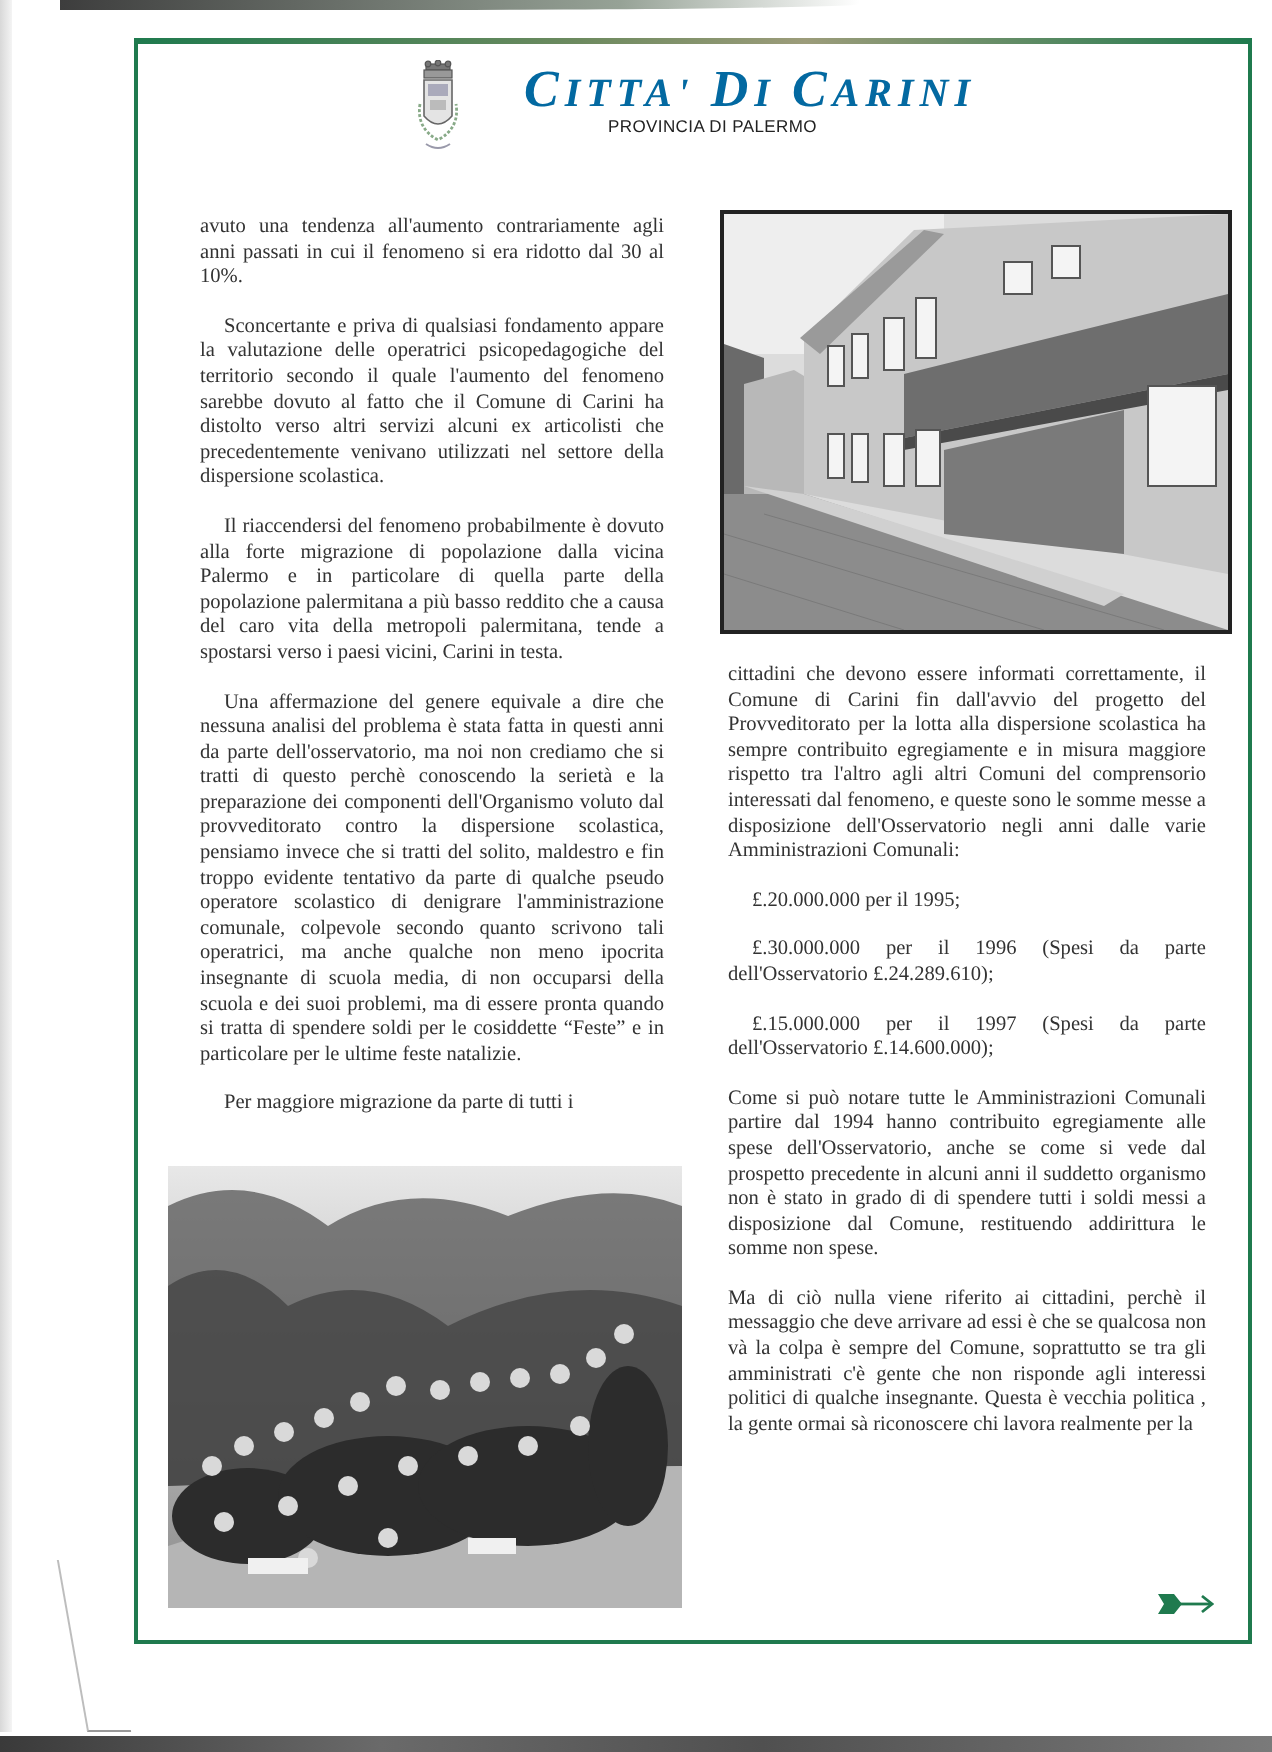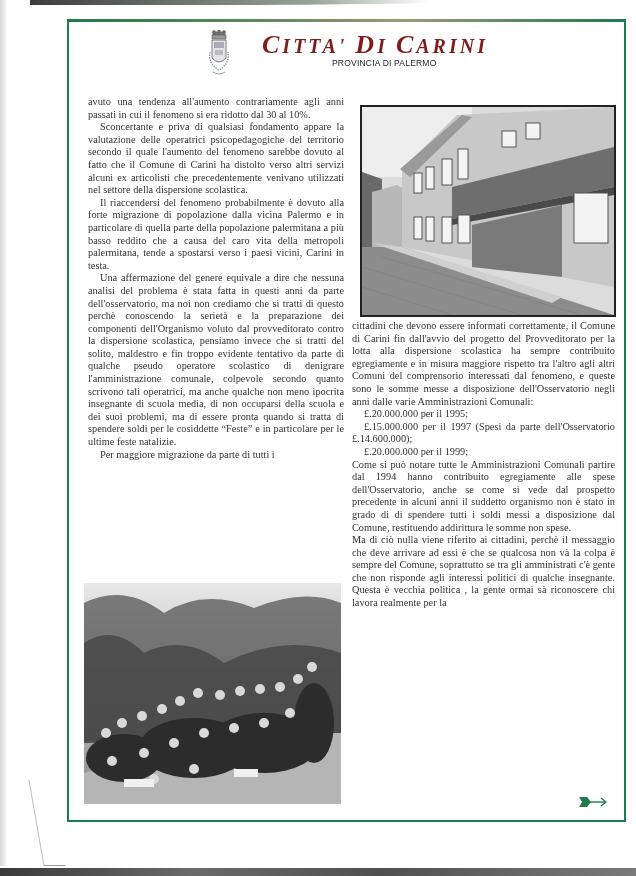--- a/index.html
+++ b/index.html
@@ -14,27 +14,27 @@
   .bottom-band { position: absolute; left: 0; top: 868px; width: 636px; height: 8px;
     background: linear-gradient(90deg, #3a3a3a, #6a6a6a 30%, #505050 60%, #7a7a7a); }
 
   .frame { position: absolute; left: 67px; top: 20px; width: 559px; height: 802px;
     border: 2px solid #1f7a4e; }
   .frame-top-shade { position: absolute; left: 67px; top: 19px; width: 559px; height: 3px;
     background: linear-gradient(90deg, #1f7a4e, #6d8a5f 40%, #9c9c7a 60%, #1f7a4e); }
 
   .crest { position: absolute; left: 206px; top: 30px; width: 26px; height: 48px; }
   .title { position: absolute; left: 262px; top: 30px; font-family: "Liberation Serif", serif;
-    font-style: italic; font-weight: bold; color: #7f1d1d; letter-spacing: 3px; font-size: 20px; }
+    font-style: italic; font-weight: bold; color: #0369a1; letter-spacing: 3px; font-size: 20px; }
   .title .cap { font-size: 26px; }
-  .subtitle { position: absolute; left: 320px; top: 58px; font-family: "Liberation Sans", sans-serif;
+  .subtitle { position: absolute; left: 292px; top: 58px; font-family: "Liberation Sans", sans-serif;
     font-size: 8.5px; color: #222; letter-spacing: 0.2px; padding-left: 12px; }
 
   .col { position: absolute; font-size: 10.3px; line-height: 12.6px; text-align: justify; color: #333; }
-  .col p { text-indent: 12px; margin: 0; }
+  .col p { text-indent: 12px; margin: 12px; }
   .col p.noindent { text-indent: 0; }
   .col-left { left: 88px; top: 96px; width: 256px; }
   .col-right { left: 352px; top: 320px; width: 263px; }
 
   .photo { position: absolute; overflow: hidden; }
   .photo-building { left: 360px; top: 105px; width: 256px; height: 212px; border: 2px solid #222; background: #8d8d8d; }
   .photo-group { left: 84px; top: 583px; width: 257px; height: 221px; background: #7b7b7b; }
 
   .cont-arrow { position: absolute; left: 579px; top: 796px; width: 28px; height: 12px; }
 </style>
@@ -154,22 +154,22 @@
       <rect x="40" y="196" width="30" height="8"></rect>
         <rect x="150" y="186" width="24" height="8"></rect>
     </g>
   </svg>
 </div>
 
 <div class="col col-right">
   <p class="noindent">cittadini che devono essere informati correttamente, il Comune di Carini fin dall'avvio del progetto del Provveditorato per la lotta alla dispersione scolastica ha sempre contribuito egregiamente e in misura maggiore rispetto tra l'altro agli altri Comuni del comprensorio interessati dal fenomeno, e queste sono le somme messe a disposizione dell'Osservatorio negli anni dalle varie Amministrazioni Comunali:</p>
   <div id="funding-list">
       <p>£.20.000.000 per il 1995;</p>
+      <p>£.30.000.000 per il 1996 (Spesi da parte dell'Osservatorio £.24.289.610);</p>
       <p>£.15.000.000 per il 1997 (Spesi da parte dell'Osservatorio £.14.600.000);</p>
-      <p>£.20.000.000 per il 1999;</p>
     </div>
   <div id="right-after">
       <p class="noindent">Come si può notare tutte le Amministrazioni Comunali partire dal 1994 hanno contribuito egregiamente alle spese dell'Osservatorio, anche se come si vede dal prospetto precedente in alcuni anni il suddetto organismo non è stato in grado di di spendere tutti i soldi messi a disposizione dal Comune, restituendo addirittura le somme non spese.</p>
       <p class="noindent">Ma di ciò nulla viene riferito ai cittadini, perchè il messaggio che deve arrivare ad essi è che se qualcosa non và la colpa è sempre del Comune, soprattutto se tra gli amministrati c'è gente che non risponde agli interessi politici di qualche insegnante. Questa è vecchia politica , la gente ormai sà riconoscere chi lavora realmente per la</p>
     </div>
 </div>
 
 <svg class="cont-arrow" viewBox="0 0 28 12">
   <path d="M0 1 L8 1 L12 6 L8 11 L0 11 L3 6 Z" fill="#1f7a4e"></path>
   <line x1="11" y1="6" x2="26" y2="6" stroke="#1f7a4e" stroke-width="1.4"></line>

